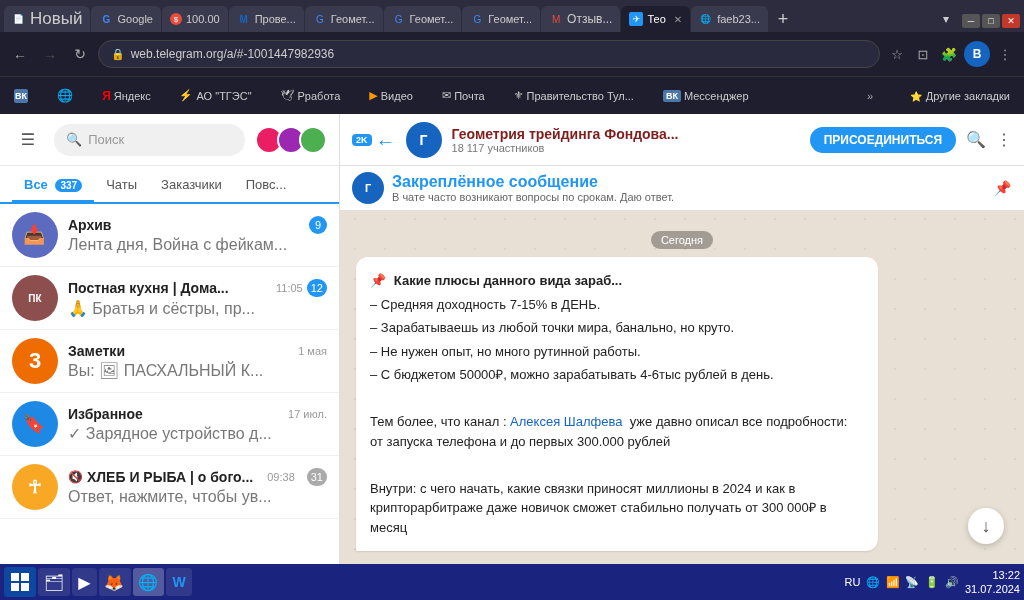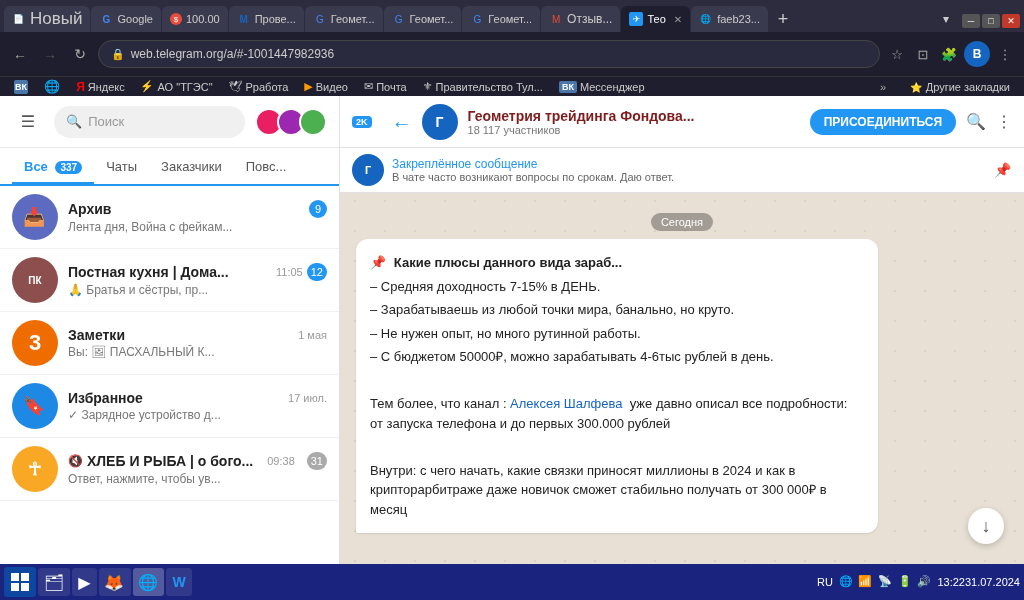--- a/index.html
+++ b/index.html
@@ -145,25 +145,25 @@
       justify-content: center;
       color: #fff;
       font-size: 12px;
       font-weight: bold;
       cursor: pointer;
     }
 
     
     .bookmarks-bar {
       background: #1e1e2e;
-      height: 20px;
+      height: 38px;
       display: flex;
       align-items: center;
       padding: 0 8px;
-      gap: 4px;
+      gap: 17px;
       border-top: 1px solid #333;
       overflow: hidden;
     }
     .bm-item {
       display: flex;
       align-items: center;
       gap: 3px;
       padding: 2px 6px;
       border-radius: 4px;
       color: #ccc;
@@ -293,21 +293,21 @@
       overflow: hidden;
     }
     .chat-info { flex: 1; overflow: hidden; }
     .chat-name-row {
       display: flex;
       justify-content: space-between;
       align-items: center;
     }
     .chat-name { font-size: 14px; font-weight: bold; color: #222; white-space: nowrap; overflow: hidden; text-overflow: ellipsis; }
     .chat-time { font-size: 11px; color: #999; white-space: nowrap; margin-left: 6px; }
-    .chat-preview { font-size: 12px; color: #777; white-space: nowrap; overflow: hidden; text-overflow: ellipsis; margin-top: 2px; }
+    .chat-preview { font-size: 16px; color: #777; white-space: nowrap; overflow: hidden; text-overflow: ellipsis; margin-top: 2px; }
     .unread-badge {
       background: #2196F3;
       color: #fff;
       font-size: 11px;
       min-width: 18px;
       height: 18px;
       border-radius: 9px;
       display: flex;
       align-items: center;
       justify-content: center;
@@ -396,21 +396,21 @@
       background: #1565c0;
       display: flex;
       align-items: center;
       justify-content: center;
       color: #fff;
       font-size: 11px;
       font-weight: bold;
       flex-shrink: 0;
     }
     .pinned-text-area { flex: 1; }
-    .pinned-label { font-size: 12px; color: #2196F3; font-weight: normal; }
+    .pinned-label { font-size: 16px; color: #2196F3; font-weight: bold; }
     .pinned-preview { font-size: 11px; color: #666; }
     .pin-icon { color: #aaa; font-size: 14px; }
 
     
     .messages-area {
       flex: 1;
       overflow-y: auto;
       padding: 12px 16px;
       position: relative;
       z-index: 1;
@@ -510,21 +510,21 @@
       font-size: 16px;
     }
     .taskbar-right {
       margin-left: auto;
       display: flex;
       align-items: center;
       gap: 6px;
       color: #fff;
       font-size: 11px;
     }
-    .taskbar-clock { display: flex; flex-direction: row; align-items: flex-end; line-height: 1.3; }
+    .taskbar-clock { display: flex; flex-direction: column; align-items: flex-end; line-height: 1.3; }
   </style>
 </head>
 <body>
 
 <div class="browser-frame">
 
   <div class="tab-bar">
     <div class="tab">
       <span class="tab-favicon" style="color:#aaa">📄</span>
       <span style="font-size:17px">Новый</span>
@@ -737,21 +737,21 @@
           </div>
         </div>
 
       </div>
     </div>
 
     <div class="tg-right">
       <div class="tg-right-bg"></div>
 
       <div class="chat-header">
-        <div style="display:flex;align-items:center;gap:16px;justify-content:flex-end;">
+        <div style="display:flex;align-items:center;gap:0;justify-content:flex-end;">
           <span class="badge-2k">2K</span>
           <span class="back-btn">←</span>
         </div>
         <div class="channel-avatar">Г</div>
         <div class="channel-info">
           <div class="channel-name">Геометрия трейдинга Фондова...</div>
           <div class="channel-members">18 117 участников</div>
         </div>
         <button class="join-btn">ПРИСОЕДИНИТЬСЯ</button>
         <span class="search-chat-btn">🔍</span>

